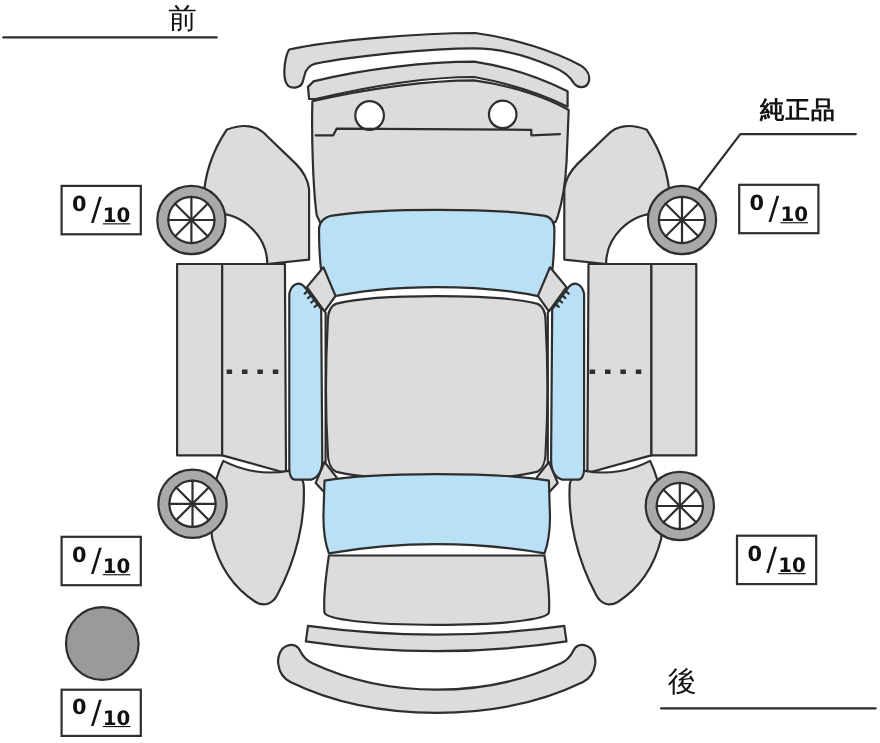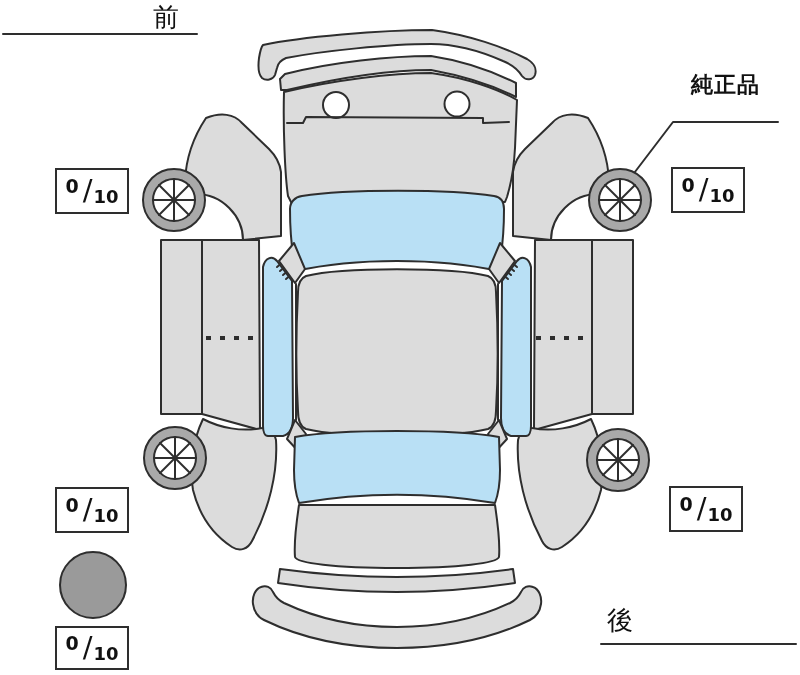--- a/index.html
+++ b/index.html
@@ -2,27 +2,27 @@
 <html style="--body: #dcdcdc; --glass: #b9e0f5; --tire_ring: #a9a9a9; --spare_tire: #9a9a9a; --outline: #2e2e2e; --background: #ffffff;"><head>
 <meta charset="utf-8">
 <style>
   html,body{margin:0;padding:0;}
   body{background:#fff;font-family:"DejaVu Sans",sans-serif;}
   .stage{position:relative;width:800px;height:675px;background:var(--background,#fff);overflow:hidden;}
   .stage svg{position:absolute;left:0;top:0;}
   .label{position:absolute;color:#111;line-height:1;white-space:nowrap;}
   .label-front{left:153px;top:4px;font-size:26px;}
   .label-rear{left:607px;top:607px;font-size:26px;}
-  .label-genuine{left:691px;top:74px;font-size:22px;font-weight:bold;letter-spacing:1px;}
+  .label-genuine{left:691px;top:90px;font-size:22px;font-weight:bold;letter-spacing:1px;}
   .tread-box{position:absolute;width:70px;height:42px;background:var(--background,#fff);
     border:2px solid var(--outline,#222);display:flex;align-items:center;justify-content:center;
     color:#111;font-weight:bold;}
   .tread-box .num{font-size:19px;transform:translateY(-5px);}
   .tread-box .slash{font-size:29px;font-weight:normal;margin:0 1px 0 4px;transform:translateY(-1px);}
-  .tread-box .den{font-size:18px;transform:translateY(5px);}
+  .tread-box .den{font-size:18px;transform:translateY(5px);text-decoration:underline;}
   .box-fl{left:55px;top:168px;}
   .box-fr{left:671px;top:167px;}
   .box-rl{left:55px;top:487px;}
   .box-rr{left:669px;top:486px;}
   .box-spare{left:55px;top:626px;height:40px;}
   .outline-stroke{stroke:var(--outline,#2e2e2e);stroke-width:2;stroke-linejoin:round;stroke-linecap:round;}
   .body-fill{fill:var(--body,#dcdcdc);}
   .glass-fill{fill:var(--glass,#b9e0f5);}
   .no-fill{fill:none;}
 </style>

